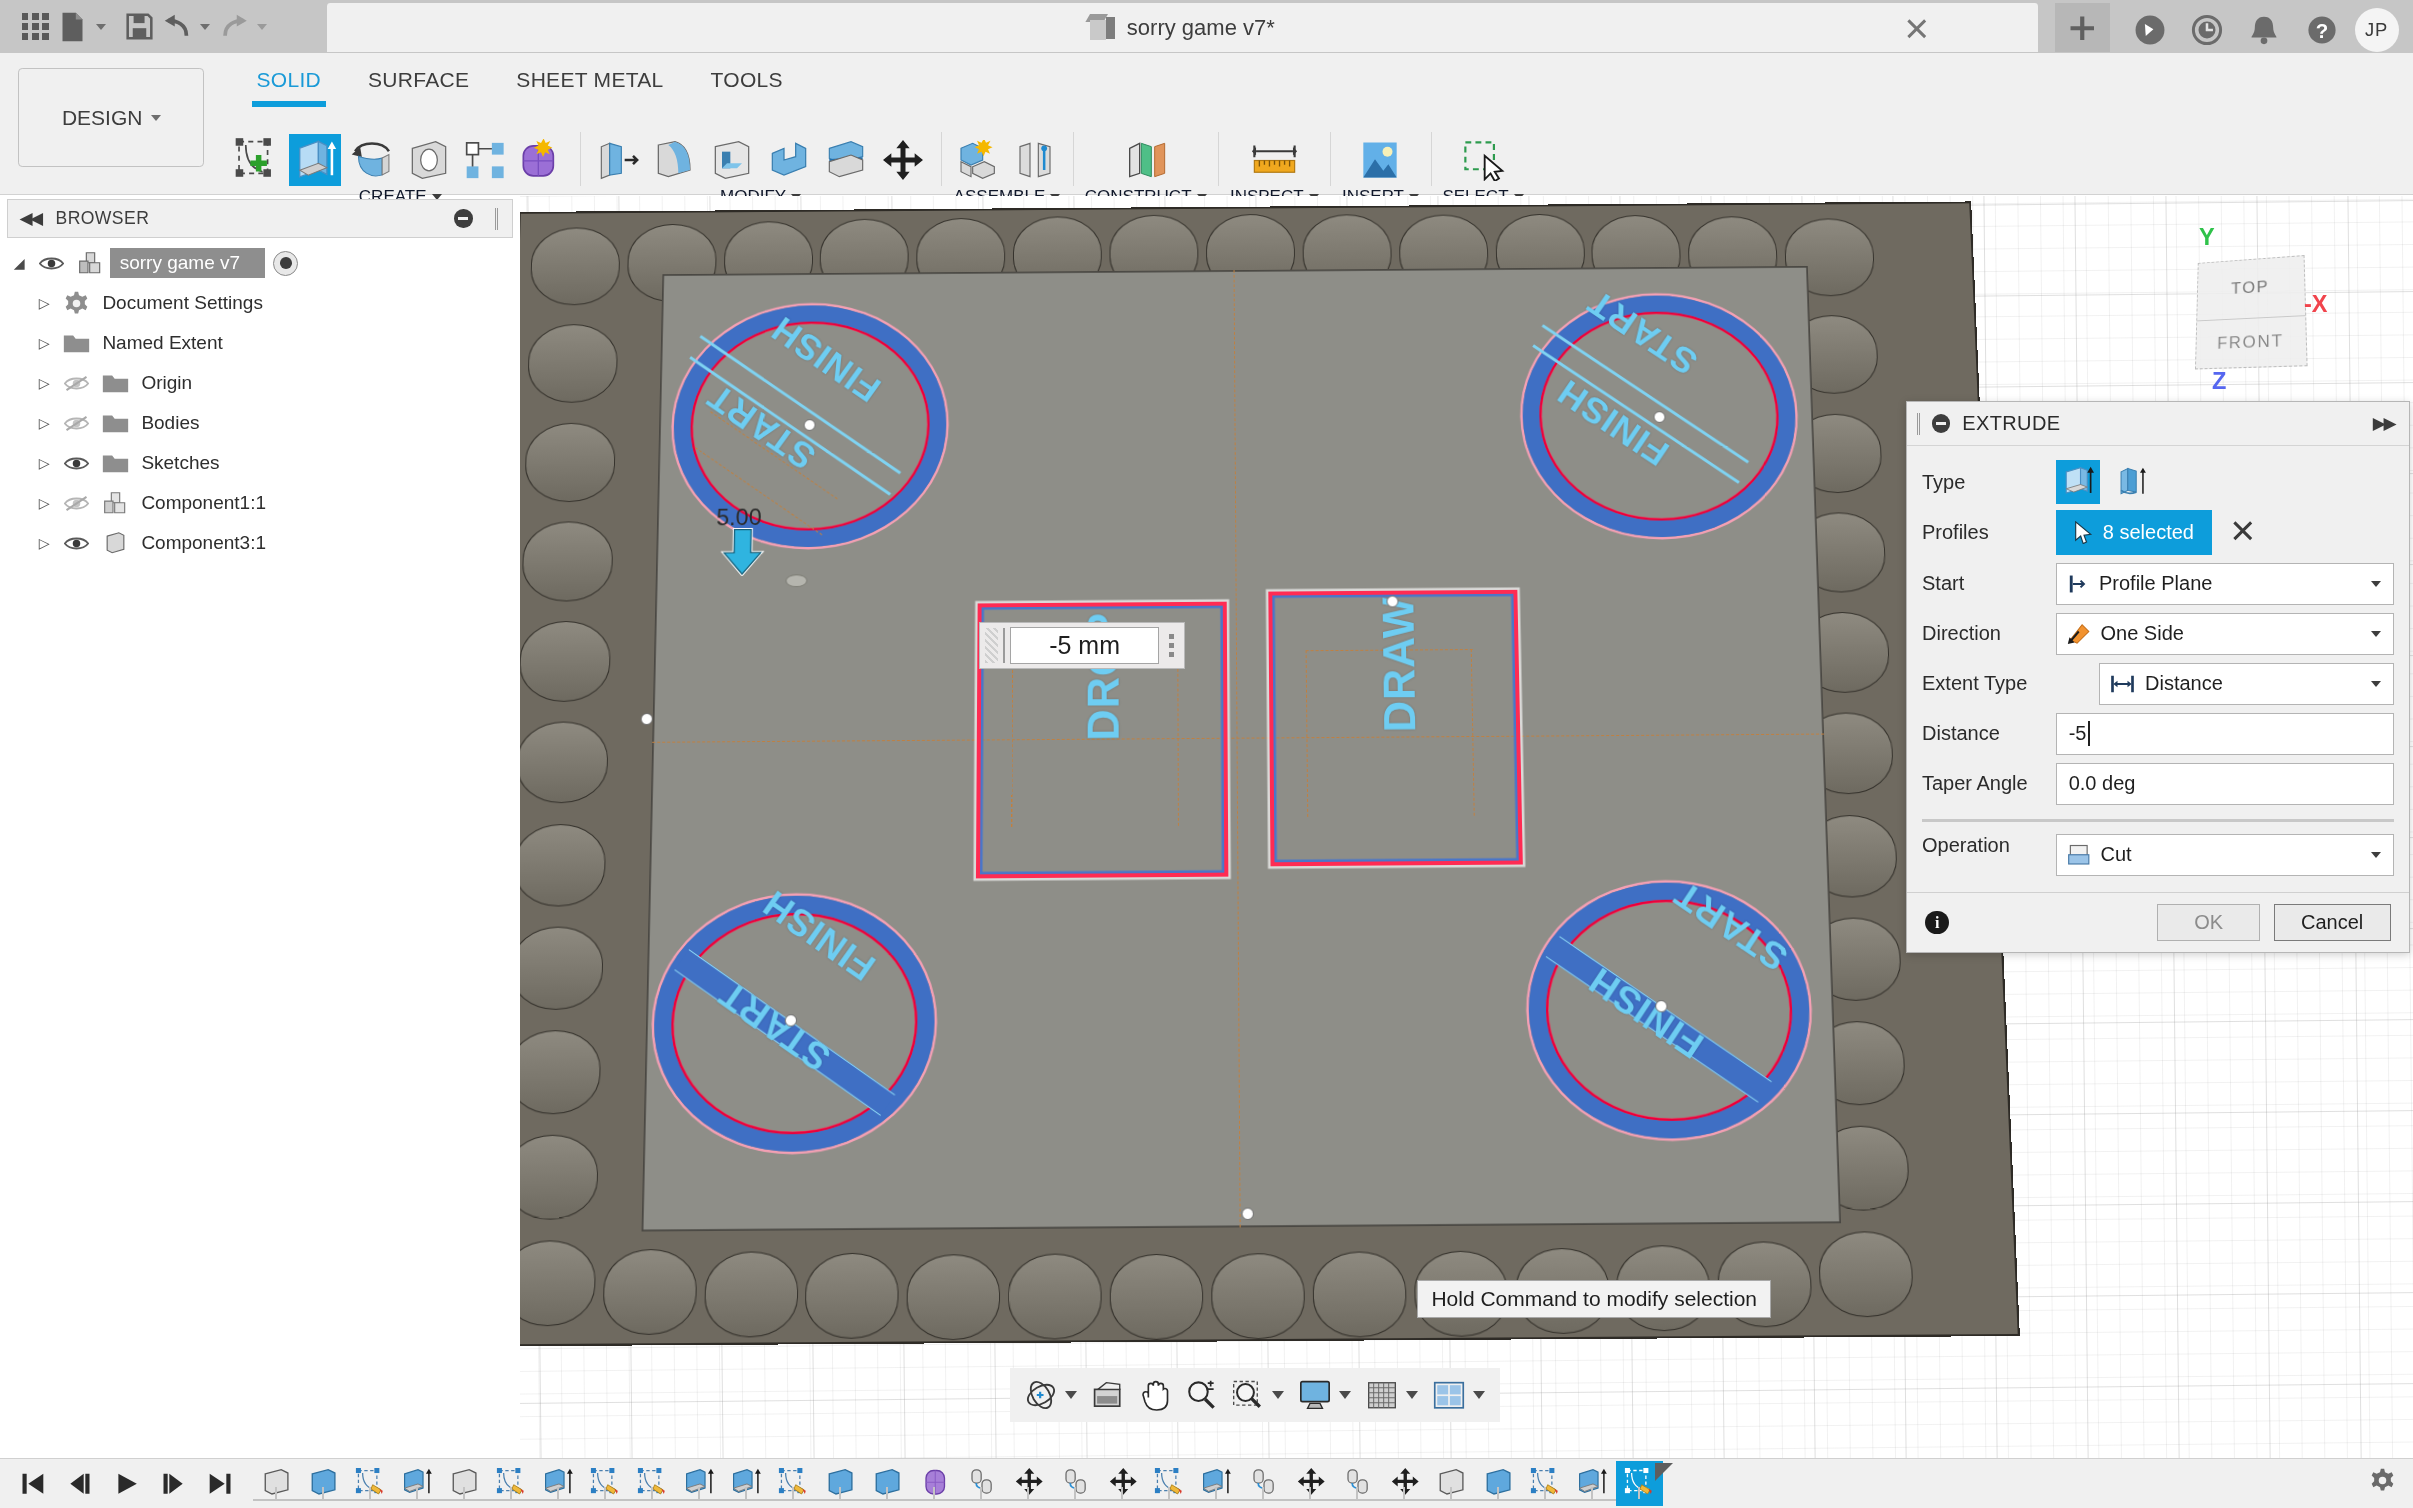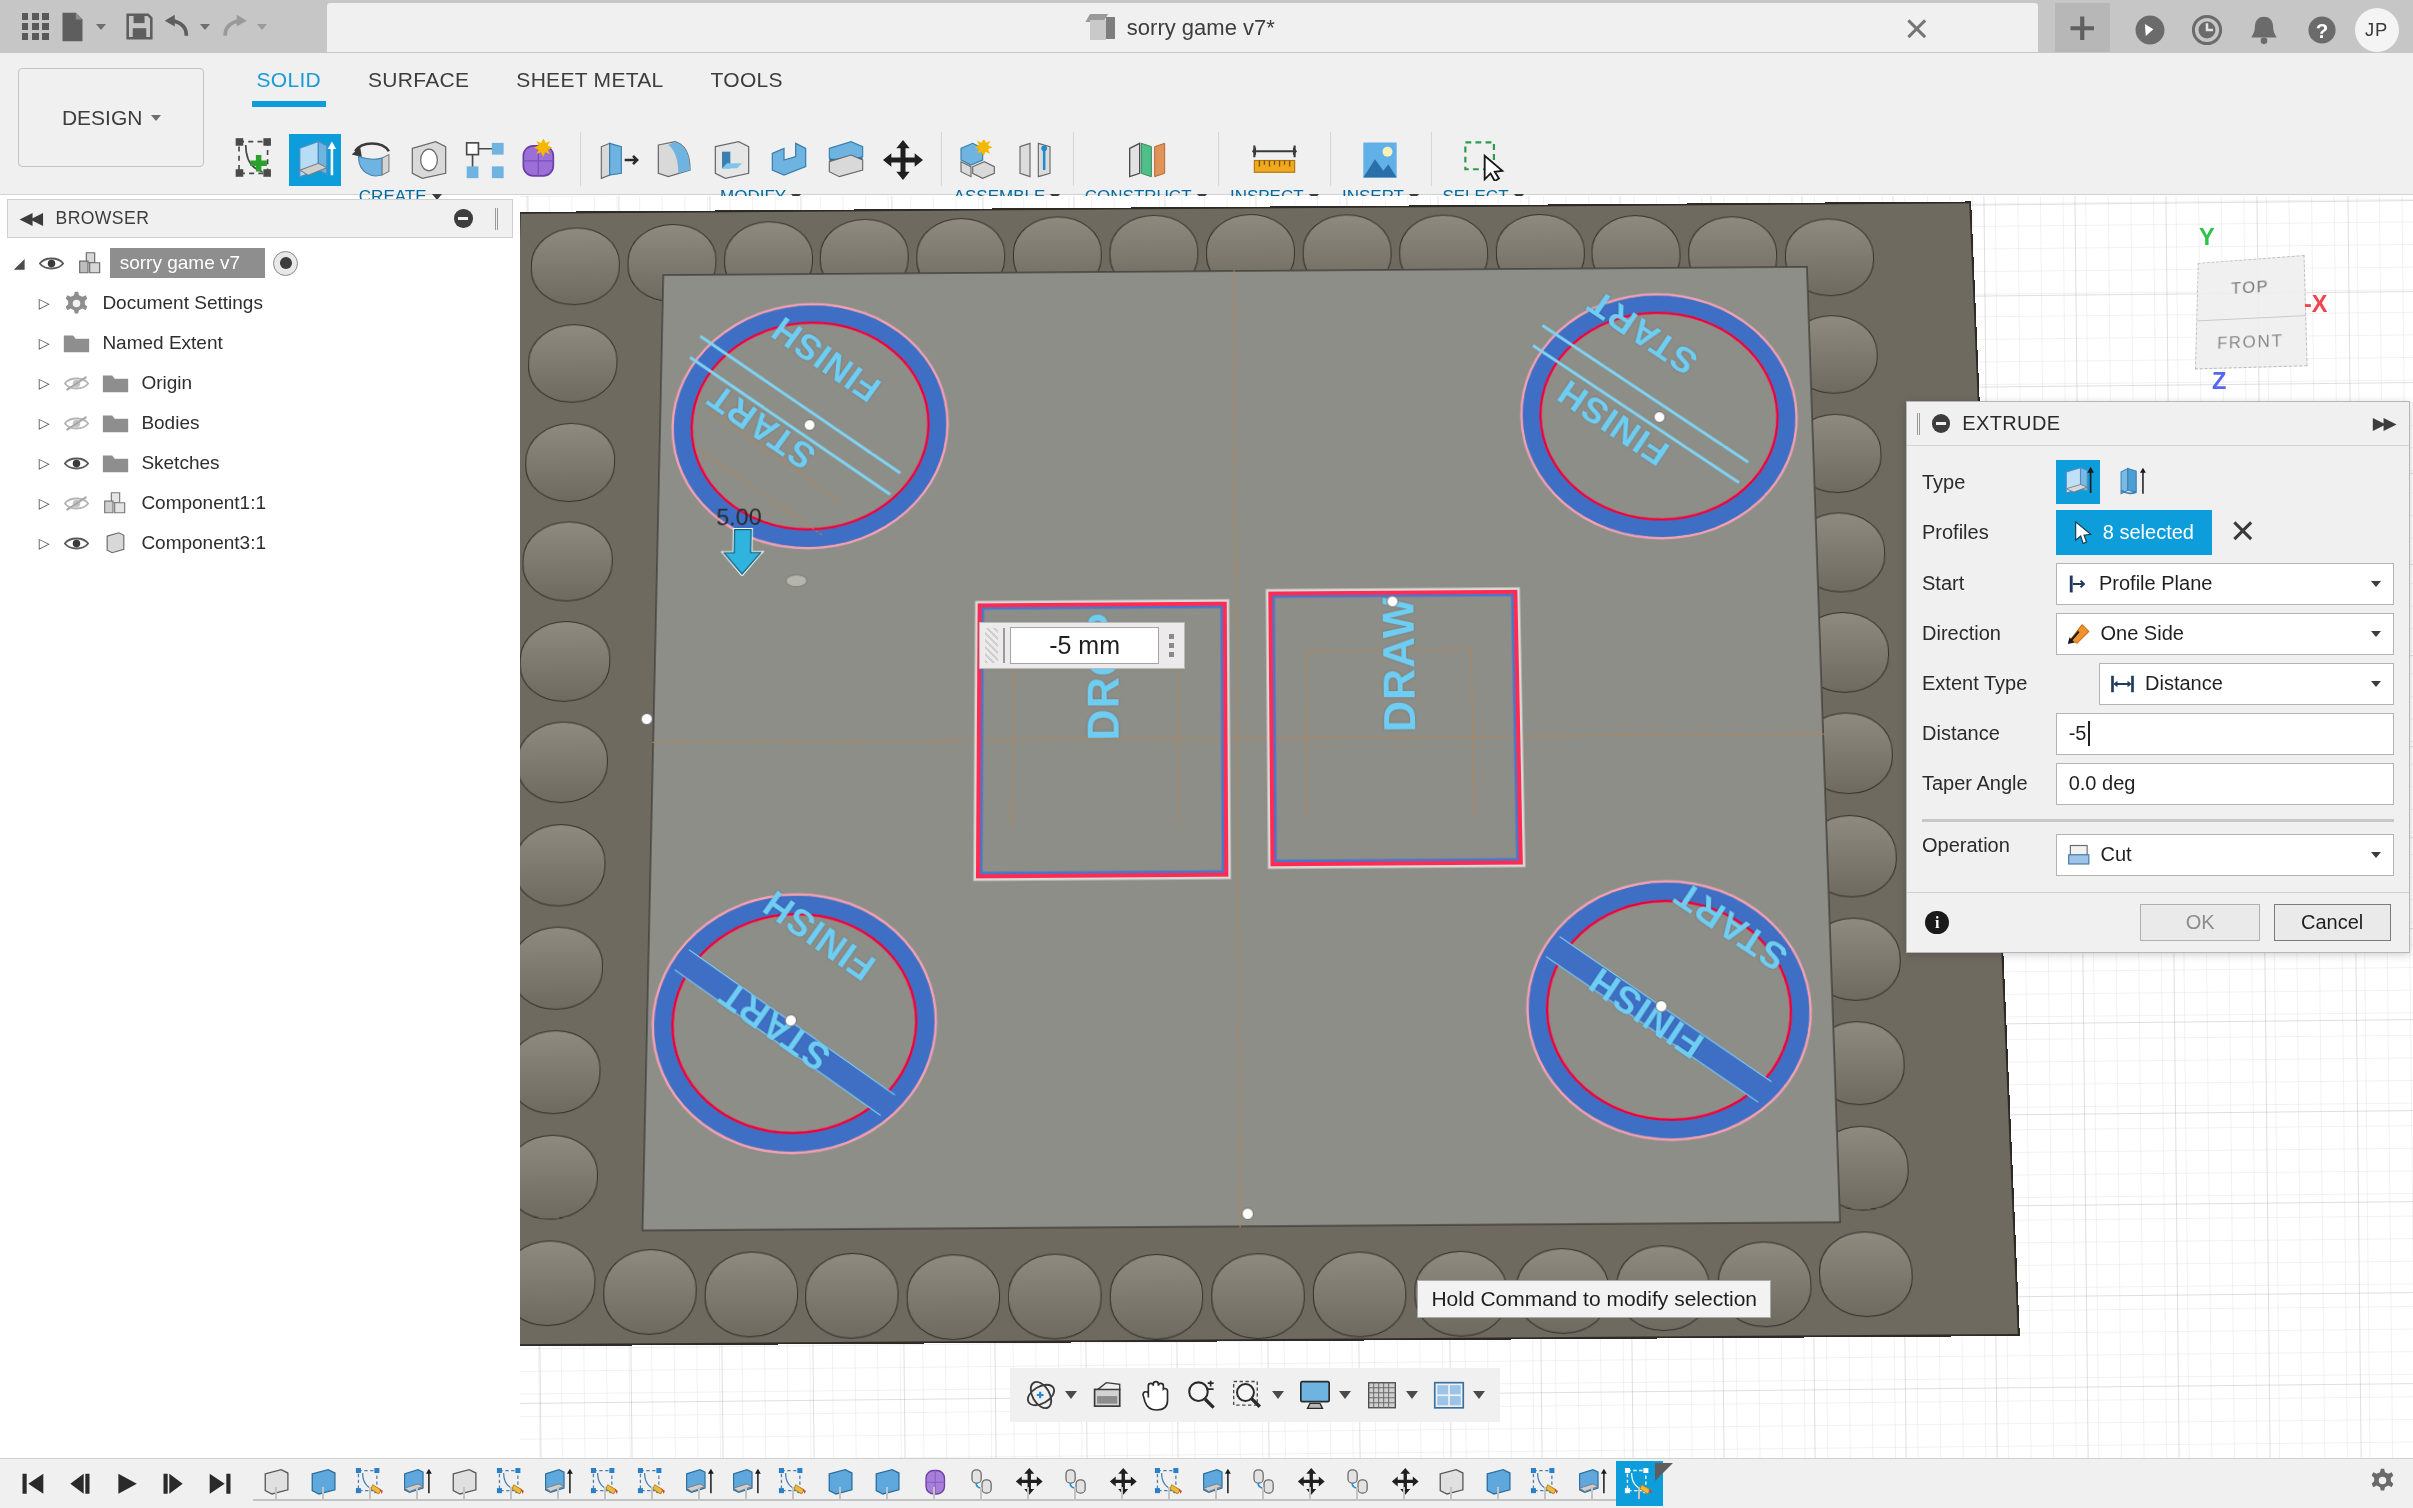--- a/index.html
+++ b/index.html
@@ -78,21 +78,21 @@
     margin-left:-5px; margin-right:-5px;
   }
   .panels { position:absolute; left:220px; top:77px; right:0; height:67px; display:flex; align-items:flex-start; }
   .panel { display:flex; flex-direction:column; align-items:center; position:relative; padding:0 11.7px; }
   .panel + .panel::before{
     content:""; position:absolute; left:0; top:1.7px; width:0.8px; height:54px; background:#d6d6d6;
   }
   .panel-row { display:flex; align-items:center; gap:5px; height:60px; }
   .tool { width:52px;height:52px; display:flex;align-items:center;justify-content:center; position:relative; }
   .tool.sel { background:#0d9ddb; }
-  .panel-label { font-size:17px; color:#0369a1; margin-top:-3.4px; display:flex; align-items:center; gap:5px; }
+  .panel-label { font-size:17px; color:#0f172a; margin-top:-3.4px; display:flex; align-items:center; gap:5px; }
   .caret-sm { width:0;height:0;border-left:5px solid transparent;border-right:5px solid transparent;border-top:6.7px solid #3d3d3d;}
 
   
   .browser-head {
     position:absolute; left:6.7px; top:199px; width:506px; height:39px;
     background:#f0f0f0; border:0.8px solid #cfcfcf;
     display:flex; align-items:center; gap:15px; padding-left:11.7px;
     font-size:17.6px; color:#3d3d3d; letter-spacing:0.4px;
   }
   .browser-head .collapse { color:#3c3c3c; font-size:17px; letter-spacing:-2.5px;}
@@ -817,21 +817,21 @@
             <span style="font-size:20px;color:#1f1f1f;">Cut</span>
             <span class="caret" style="position:absolute; right:11.7px; border-top-color:#3d3d3d;"></span>
           </span>
         </div>
 
       </div>
 
       <div style="border-top:0.8px solid #d0d0d0; height:60px; display:flex; align-items:center; padding:0 18.4px; gap:13.4px;">
         <span style="width:23.5px;height:23.5px;border-radius:50%;background:#1a1a1a;color:#ffffff;display:flex;align-items:center;justify-content:center;font-size:16px;font-weight:bold;font-family:'Liberation Serif',serif;">i</span>
         <span style="margin-left:auto; display:flex; gap:13.4px;">
-          <button style="width:120px;height:37px;background:#eaeaea;border:0.8px solid #b0b0b0;font-size:20px;color:#8c8c8c;font-family:'Liberation Sans',sans-serif;">OK</button>
+          <button style="width:103px;height:37px;background:#eaeaea;border:0.8px solid #b0b0b0;font-size:20px;color:#8c8c8c;font-family:'Liberation Sans',sans-serif;">OK</button>
           <button style="width:117px;height:37px;background:#eaeaea;border:0.8px solid #7a7a7a;font-size:20px;color:#1f1f1f;font-family:'Liberation Sans',sans-serif;">Cancel</button>
         </span>
       </div>
     </div>
 
     <div class="navbar" style="left:490px; top:1172px;">
       <span class="nav-ico">
         <svg width="34" height="32" viewBox="0 0 40 38">
           <ellipse cx="20" cy="19" rx="17" ry="10" fill="none" stroke="#3a3a3a" stroke-width="2.2" transform="rotate(-30 20 19)"></ellipse>
           <ellipse cx="20" cy="19" rx="10" ry="17" fill="none" stroke="#3a3a3a" stroke-width="2.2" transform="rotate(-30 20 19)"></ellipse>

